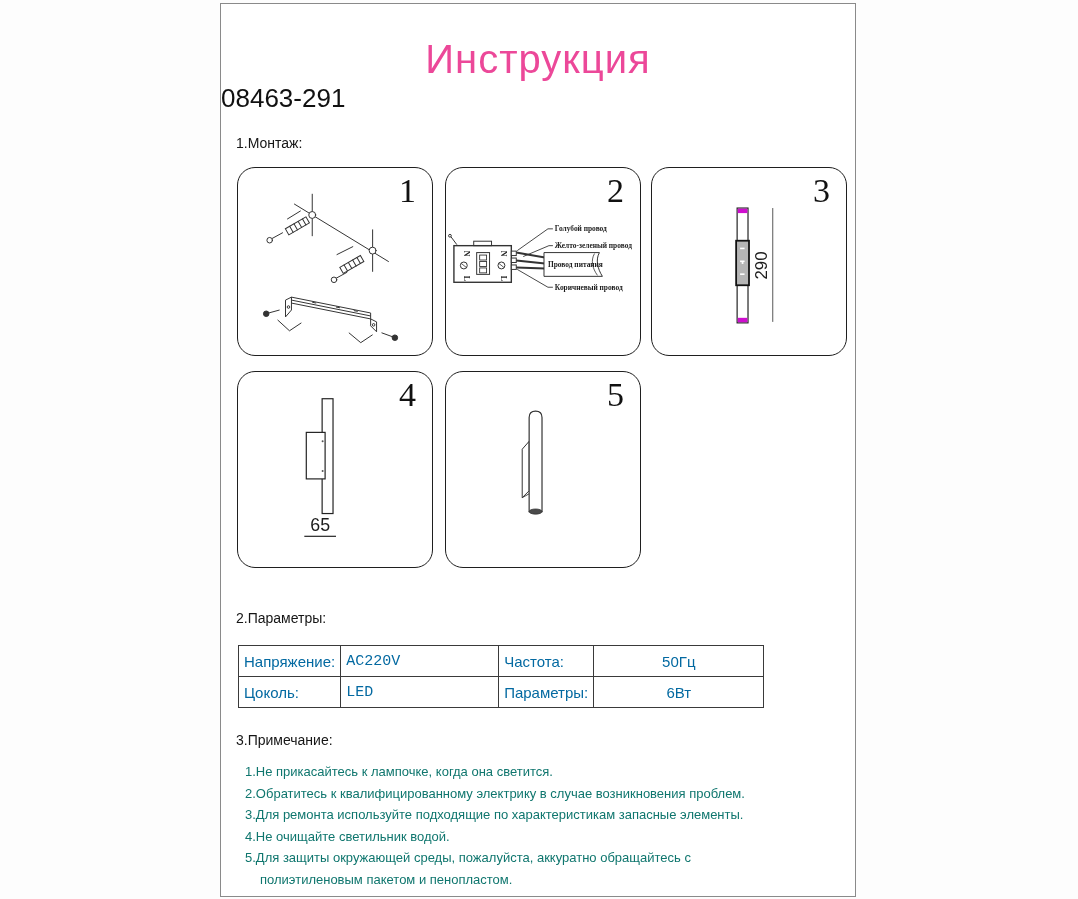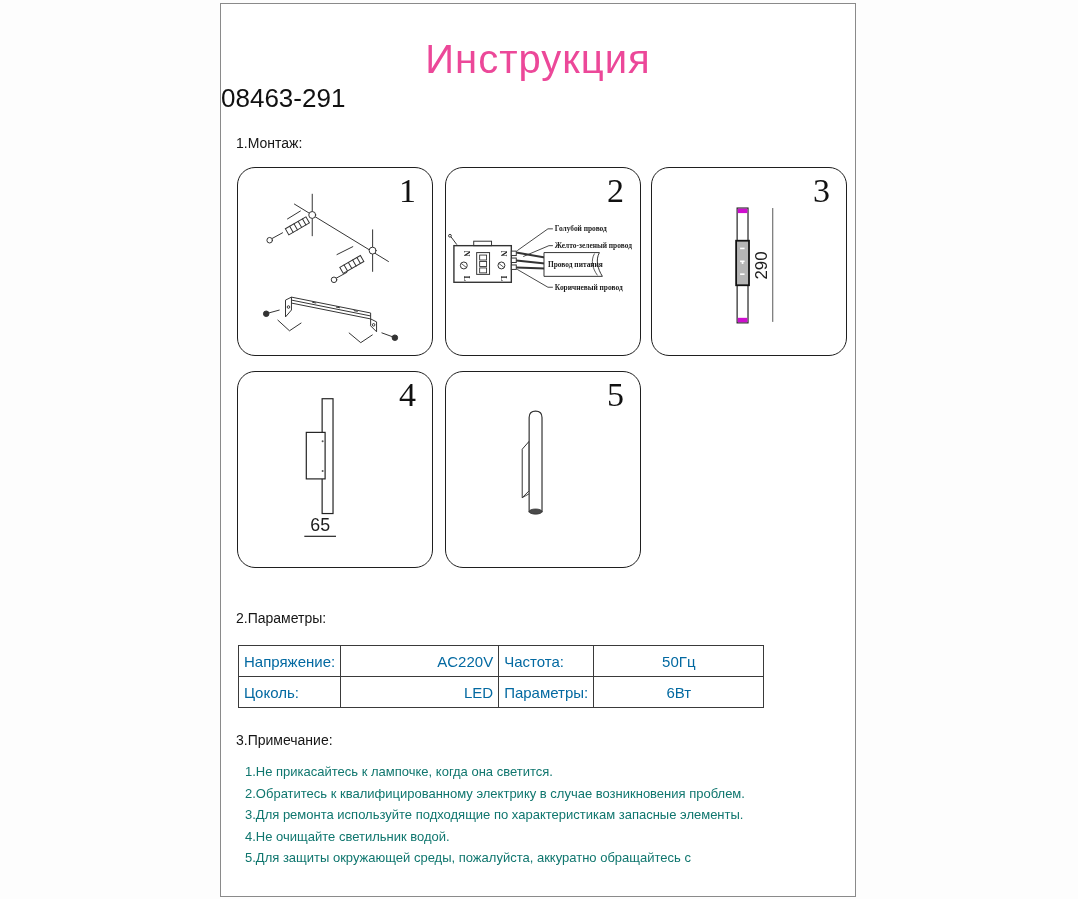--- a/index.html
+++ b/index.html
@@ -50,21 +50,21 @@
   .dim-text { font-family:"Liberation Sans", sans-serif; font-size:17px; }
   .dim-text-sm { font-family:"Liberation Sans", sans-serif; font-size:18px; }
   table.params {
     position:absolute; left:17px; top:641px; border-collapse:collapse;
     font-size:15px; color:#0369a1;
   }
   table.params td {
     border:1px solid #3a3a3a; height:31px; padding:0 5px;
   }
   td.lab { width:92px; text-align:left; }
-  td.val-w { width:158px; text-align:right; }
+  td.val-w { width:158px; text-align:left;font-family:Liberation Mono, monospace; }
   td.lab2 { width:92px; text-align:left; }
   td.val-n { width:170px; text-align:center; }
   .notes {
     position:absolute; left:24px; top:757px; width:590px;
     font-size:13px; line-height:21.5px; color:#0f766e;
   }
   .notes .cont { padding-left:15px; }
 </style>
 </head>
 <body>
@@ -233,15 +233,16 @@
     </table>
 
   <div class="sec sec3">3.Примечание:</div>
 
   <div class="notes">
     <div>1.Не прикасайтесь к лампочке, когда она светится.</div>
     <div>2.Обратитесь к квалифицированному электрику в случае возникновения проблем.</div>
     <div>3.Для ремонта используйте подходящие по характеристикам запасные элементы.</div>
     <div>4.Не очищайте светильник водой.</div>
     <div>5.Для защиты окружающей среды, пожалуйста, аккуратно обращайтесь с</div>
+    <div class="cont">полиэтиленовым пакетом и пенопластом.</div>
   </div>
 
 </div>
 
 </body></html>

